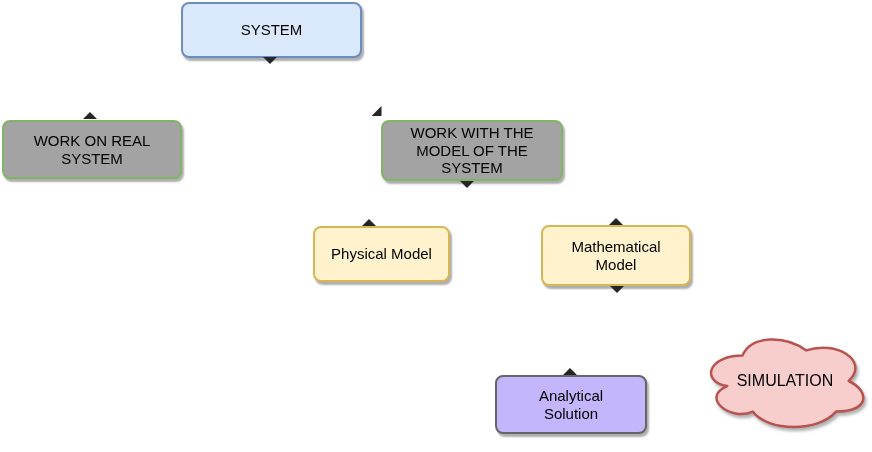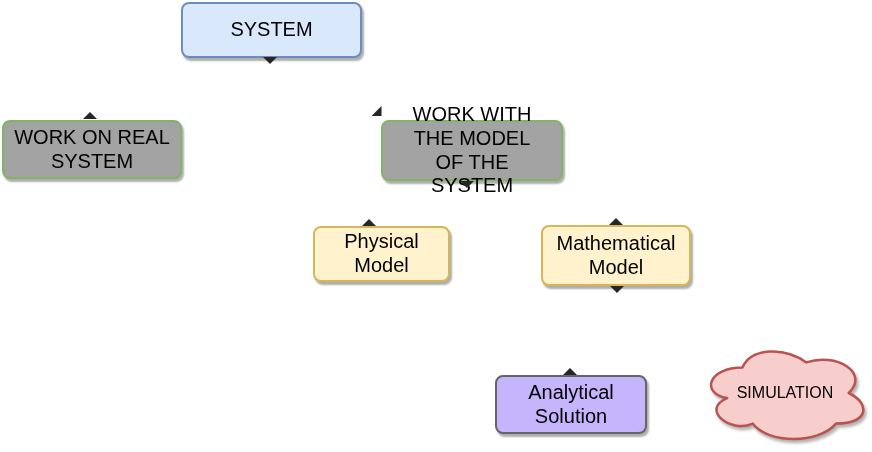--- a/index.html
+++ b/index.html
@@ -12,21 +12,21 @@
   }
   .node{
     position:absolute;
     box-sizing:border-box;
     border:2px solid #000;
     border-radius:8px;
     display:flex;
     align-items:center;
     justify-content:center;
     text-align:center;
-    font-size:20px;
+    font-size:15px;
     line-height:1.18;
     color:#000000;
     box-shadow:2px 3px 2px rgba(0,0,0,0.32);
   }
   .node .label{display:block;}
   .node-blue  {background:#dae8fc;border-color:#6c8ebf;}
   .node-green {background:#a3a3a3;border-color:#82b366;}
   .node-yellow{background:#fff2cc;border-color:#d6b656;}
   .node-gray  {background:#c4b5fd;border-color:#666666;}
 
@@ -79,21 +79,21 @@
   </div>
 
   <div class="node node-yellow" style="left:541px;top:225px;width:150px;height:61px;">
     <span class="label" style="padding:0 14px;">Mathematical Model</span>
   </div>
 
   <div class="node node-gray" style="left:495px;top:375px;width:152px;height:59px;">
     <span class="label" style="padding:0 24px;">Analytical Solution</span>
   </div>
 
-  <div class="cloud-wrap" style="left:700px;top:342px;width:170px;height:102px;text-align:center;">
+  <div class="cloud-wrap" style="left:700px;top:330px;width:170px;height:102px;text-align:center;">
     <svg viewBox="0 0 170 102" aria-hidden="true">
       <path d="M 42.5 25.5
                C 8.5 25.5 0 51 27.2 56.1
                C 0 67.3 30.6 91.8 52.7 81.6
                C 68 102 119 102 136 81.6
                C 170 81.6 170 61.2 148.75 51
                C 170 30.6 136 10.2 106.25 20.4
                C 85 5.1 51 5.1 42.5 25.5 Z" fill="#f8cecc" stroke="#b85450" stroke-width="2.5" stroke-linejoin="round"></path>
     </svg>
     <span class="label">SIMULATION</span>

